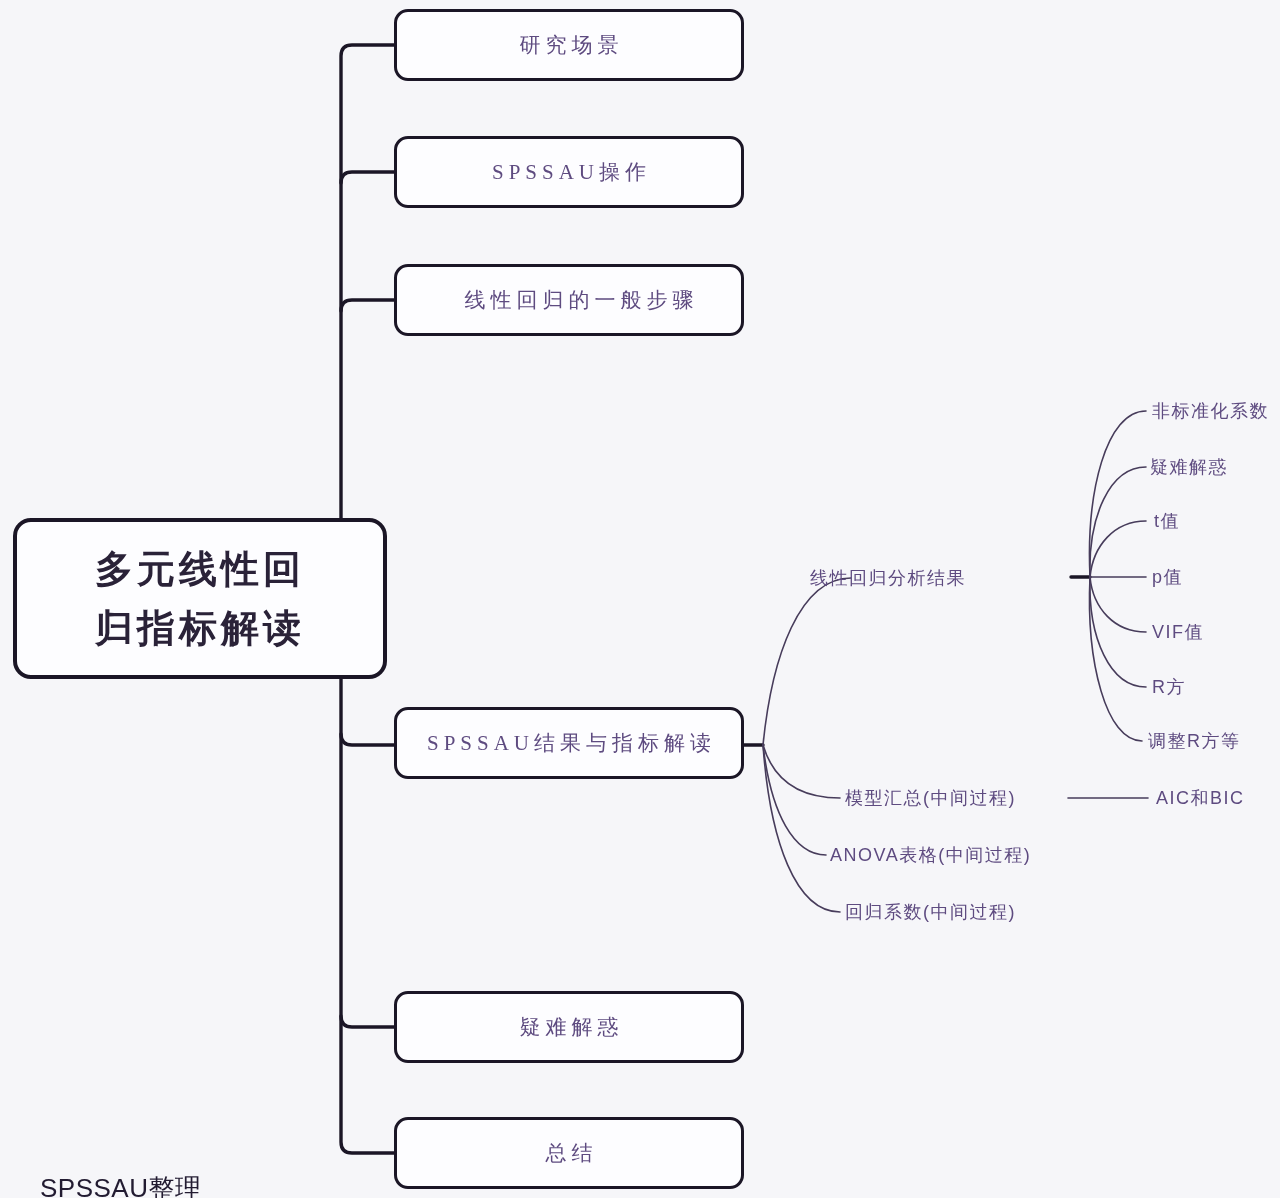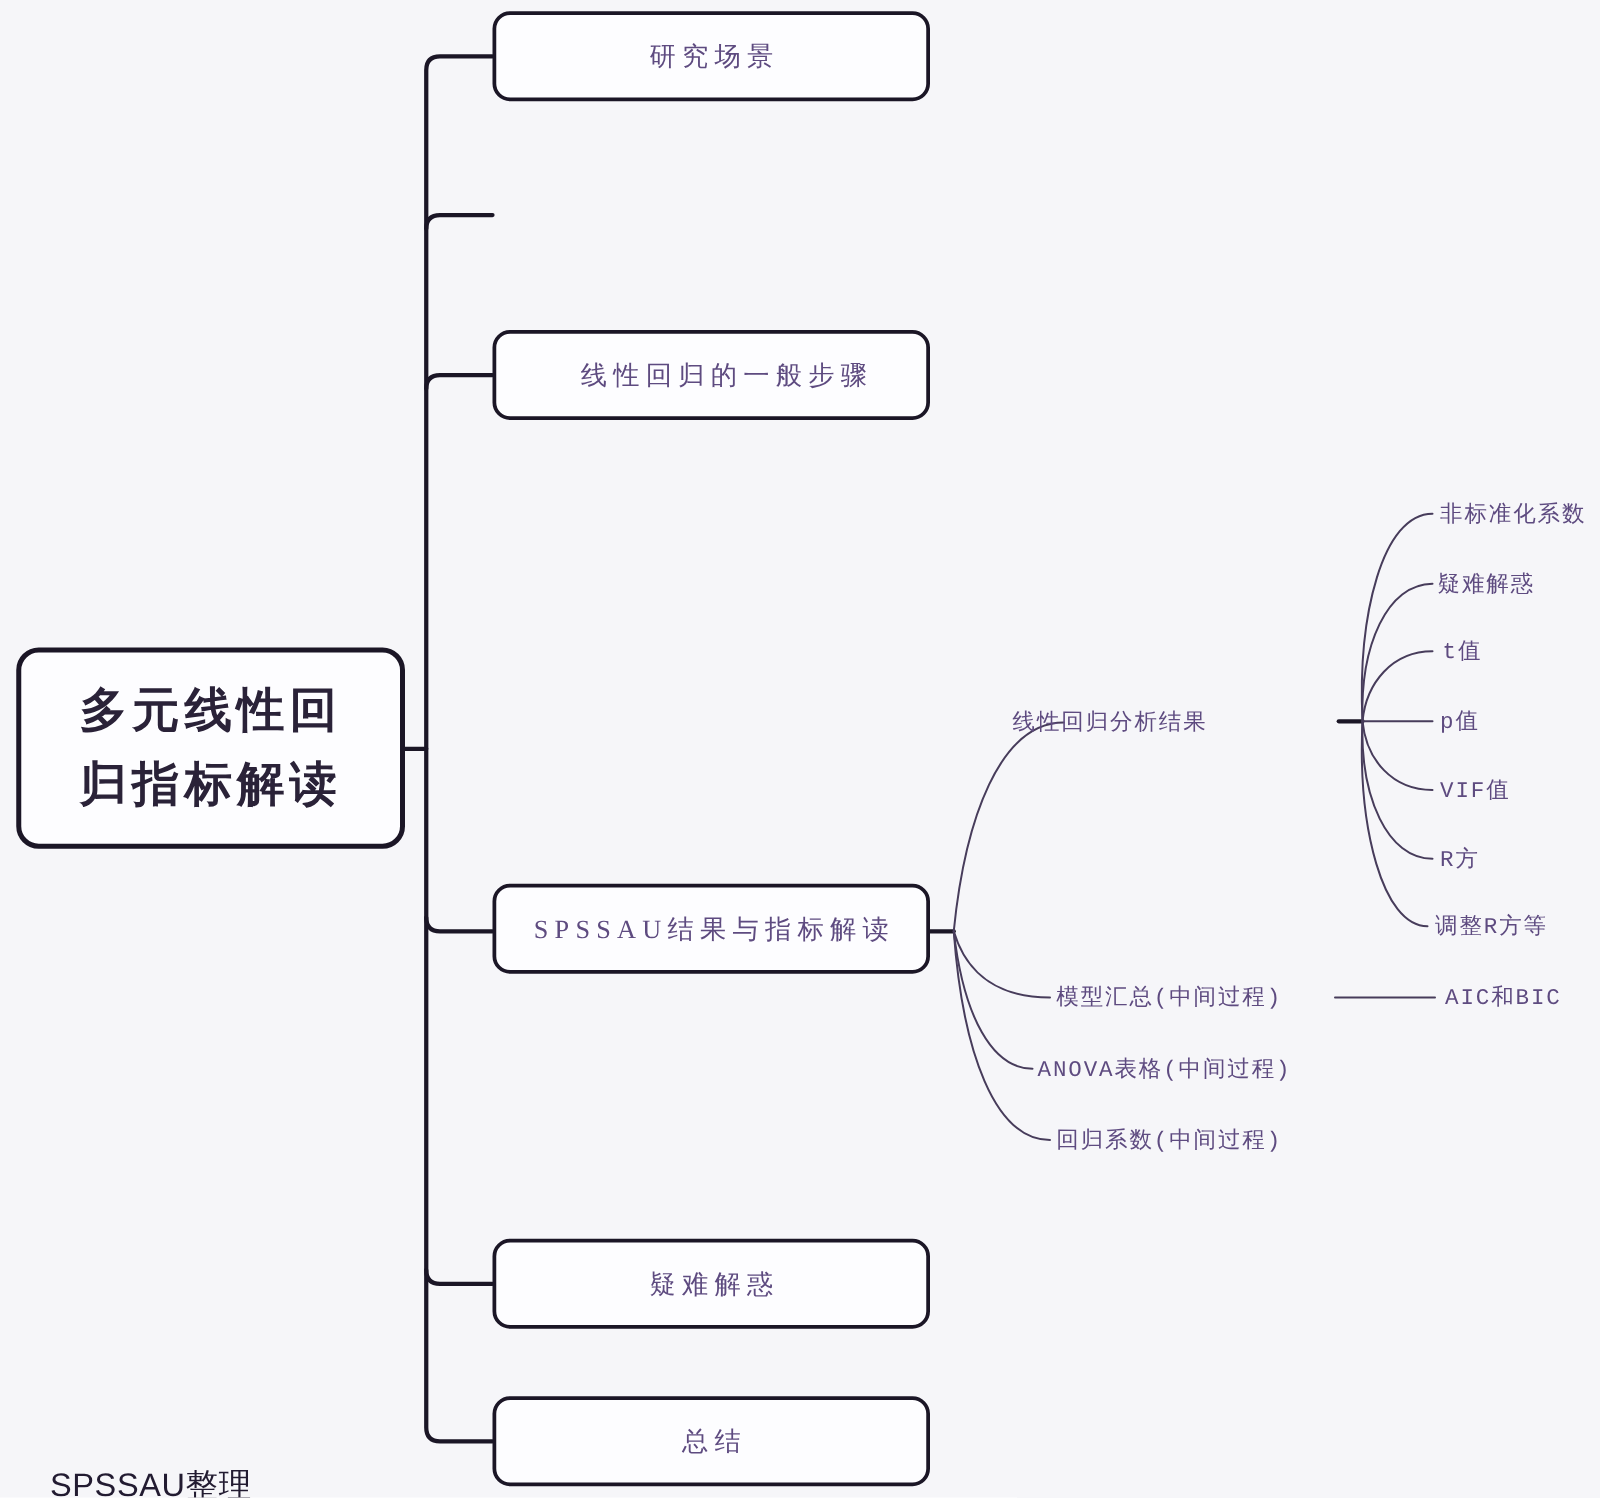--- a/index.html
+++ b/index.html
@@ -55,21 +55,21 @@
     font-size: 21px;
     letter-spacing: 5px;
     cursor: default;
     font-family: Liberation Serif, serif;
   }
   .node span { white-space: nowrap; text-indent: 5px; }
   .root-node {
     position: absolute;
     left: 13px;
     top: 518px;
-    width: 311px;
+    width: 374px;
     height: 161px;
     background: var(--node-fill);
     border: 4px solid var(--node-border);
     border-radius: 18px;
     display: flex;
     align-items: center;
     justify-content: center;
   }
   .root-label {
     width: 216px;
@@ -80,21 +80,20 @@
     color: var(--root-text);
     text-align: center;
   }
   .plain {
     position: absolute;
     transform: translateY(-52%);
     color: var(--node-text);
     font-size: 18px;
     letter-spacing: 1.5px;
     white-space: nowrap;
-    font-family: Liberation Mono, monospace;
   }
   .footer {
     position: absolute;
     left: 40px;
     top: 1188px;
     transform: translateY(-50%);
     font-size: 26px;
     letter-spacing: 0.5px;
     color: var(--footer-text);
   }
@@ -152,20 +151,23 @@
     </g>
   </svg>
 
   <div class="root-node">
     <div class="root-label">多元线性回归指标解读</div>
   </div>
 
   <div class="node b1">
     <span>研究场景</span>
   </div>
+  <div class="node b2">
+    <span>SPSSAU操作</span>
+  </div>
   <div class="node b3">
     <span>线性回归的一般步骤</span>
   </div>
   <div class="node b4">
     <span>SPSSAU结果与指标解读</span>
   </div>
   <div class="node b5">
     <span>疑难解惑</span>
   </div>
   <div class="node b6">

